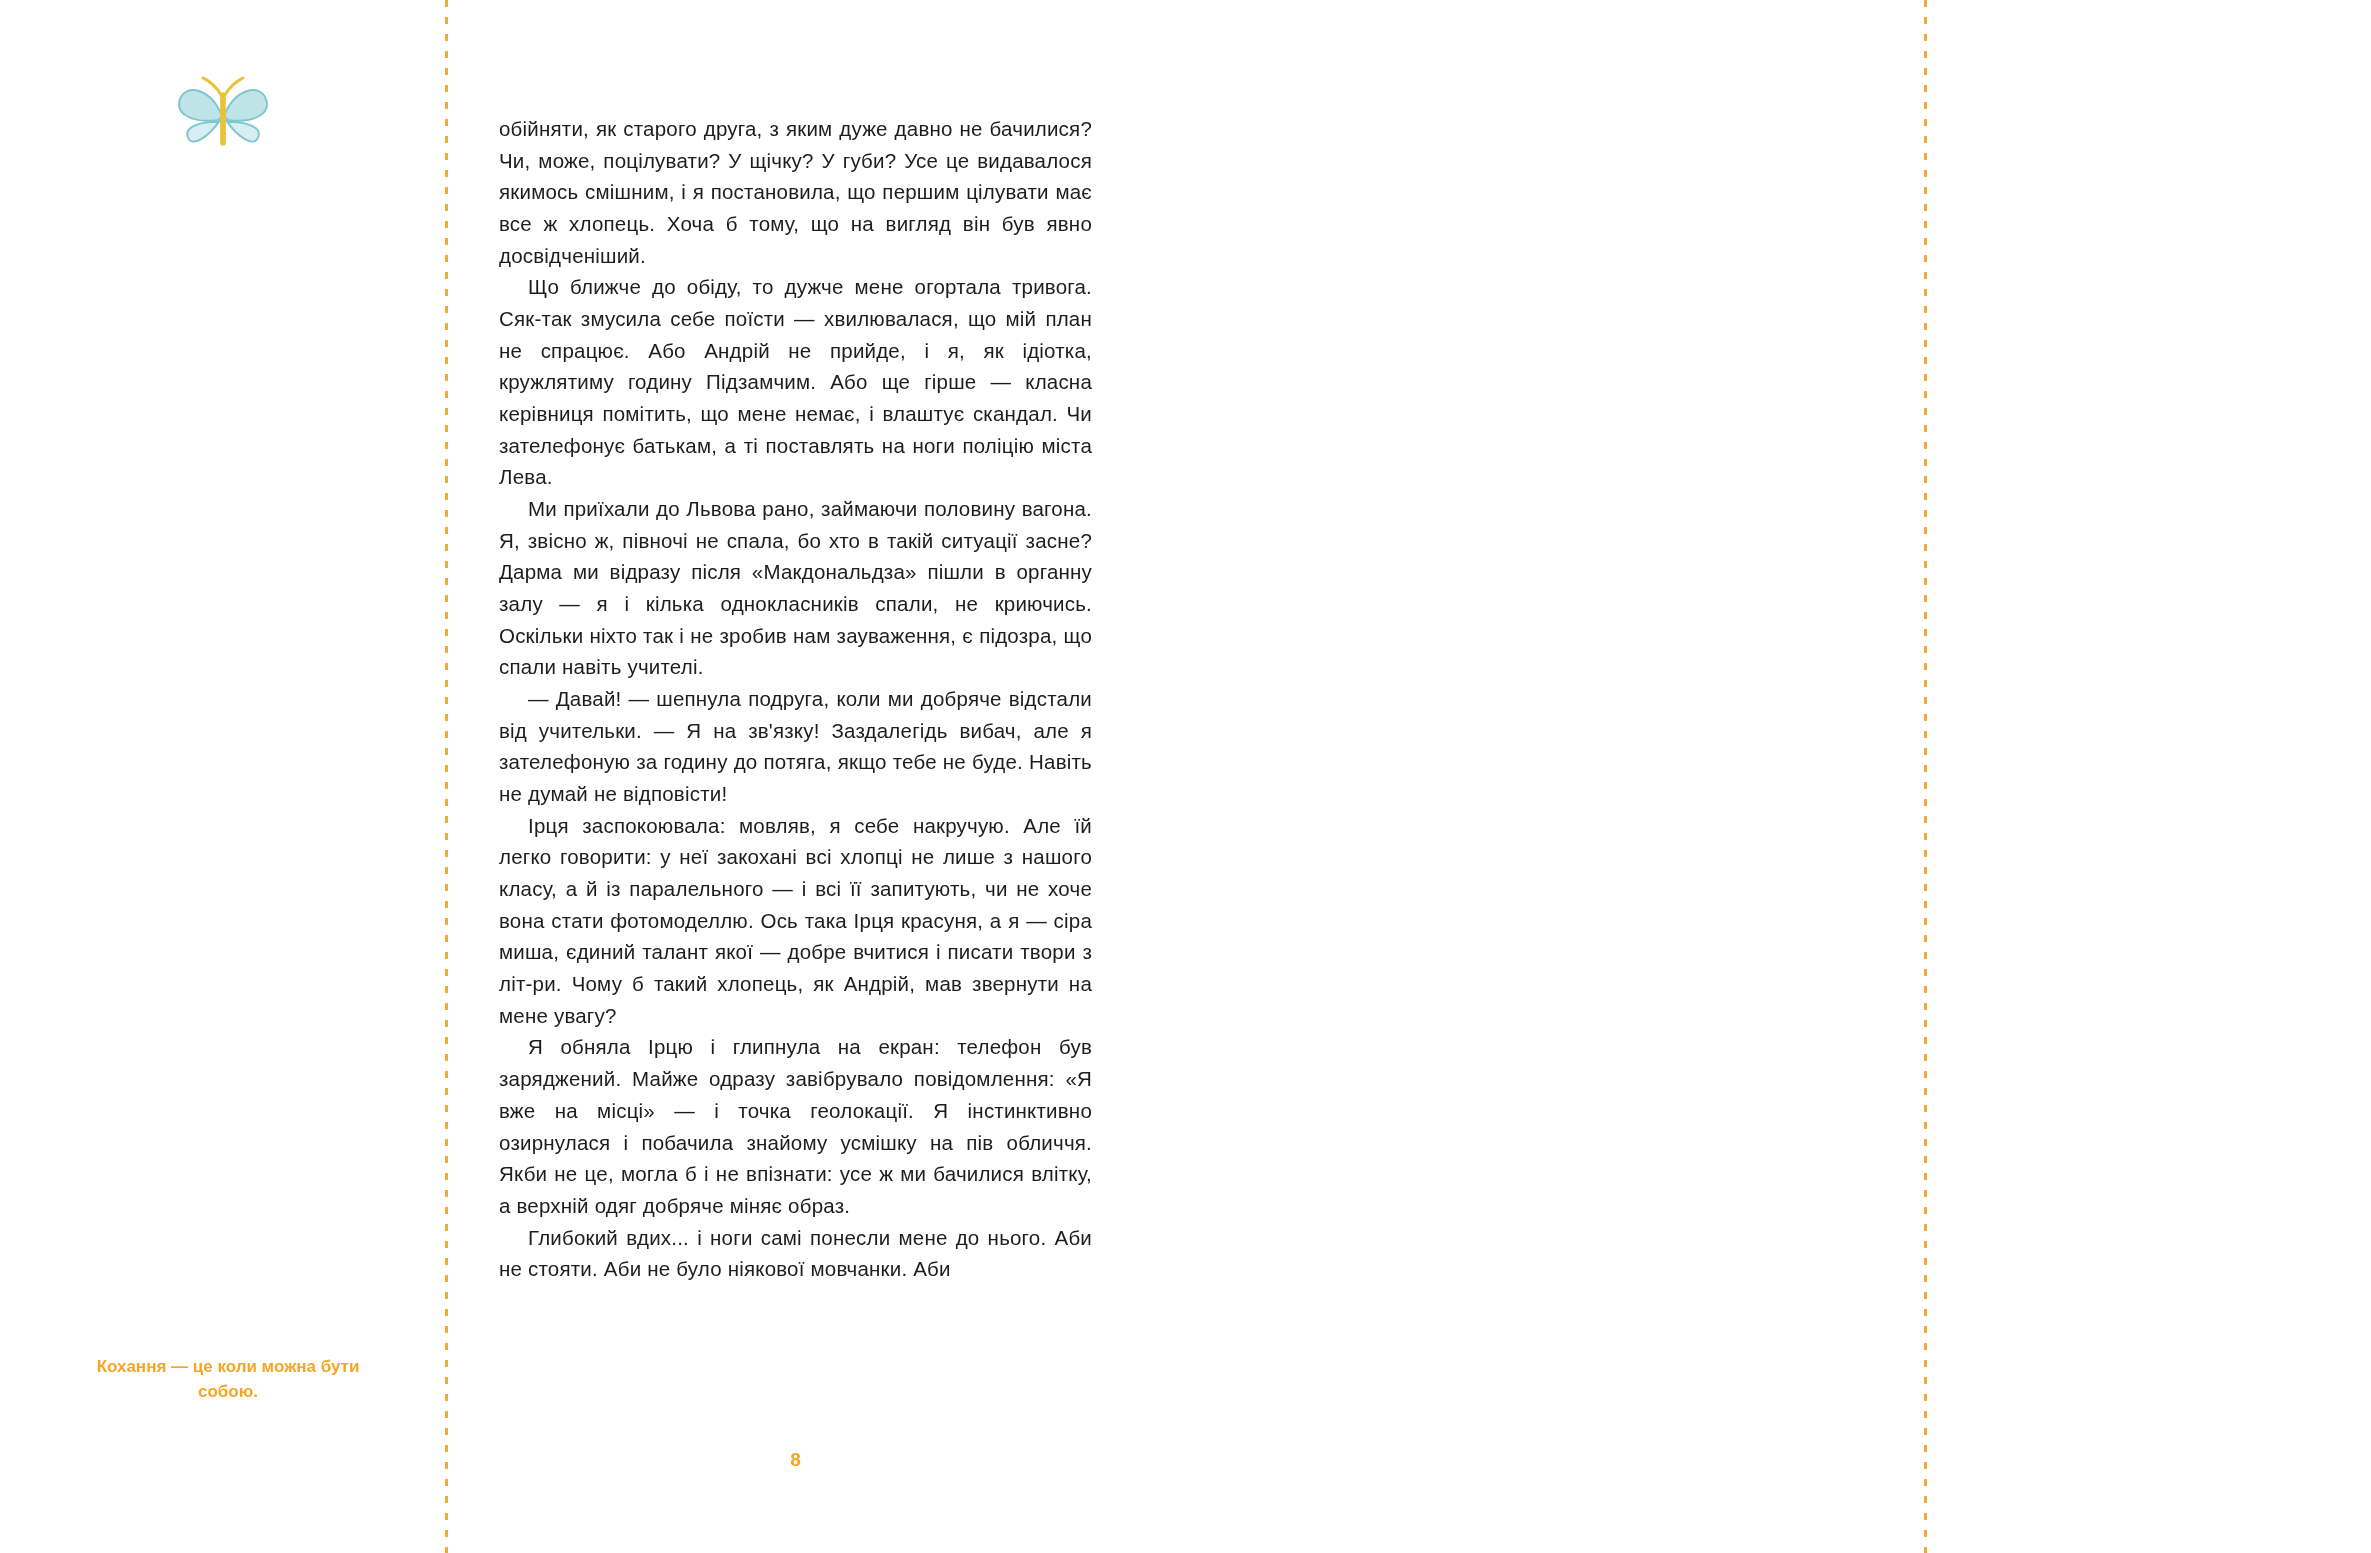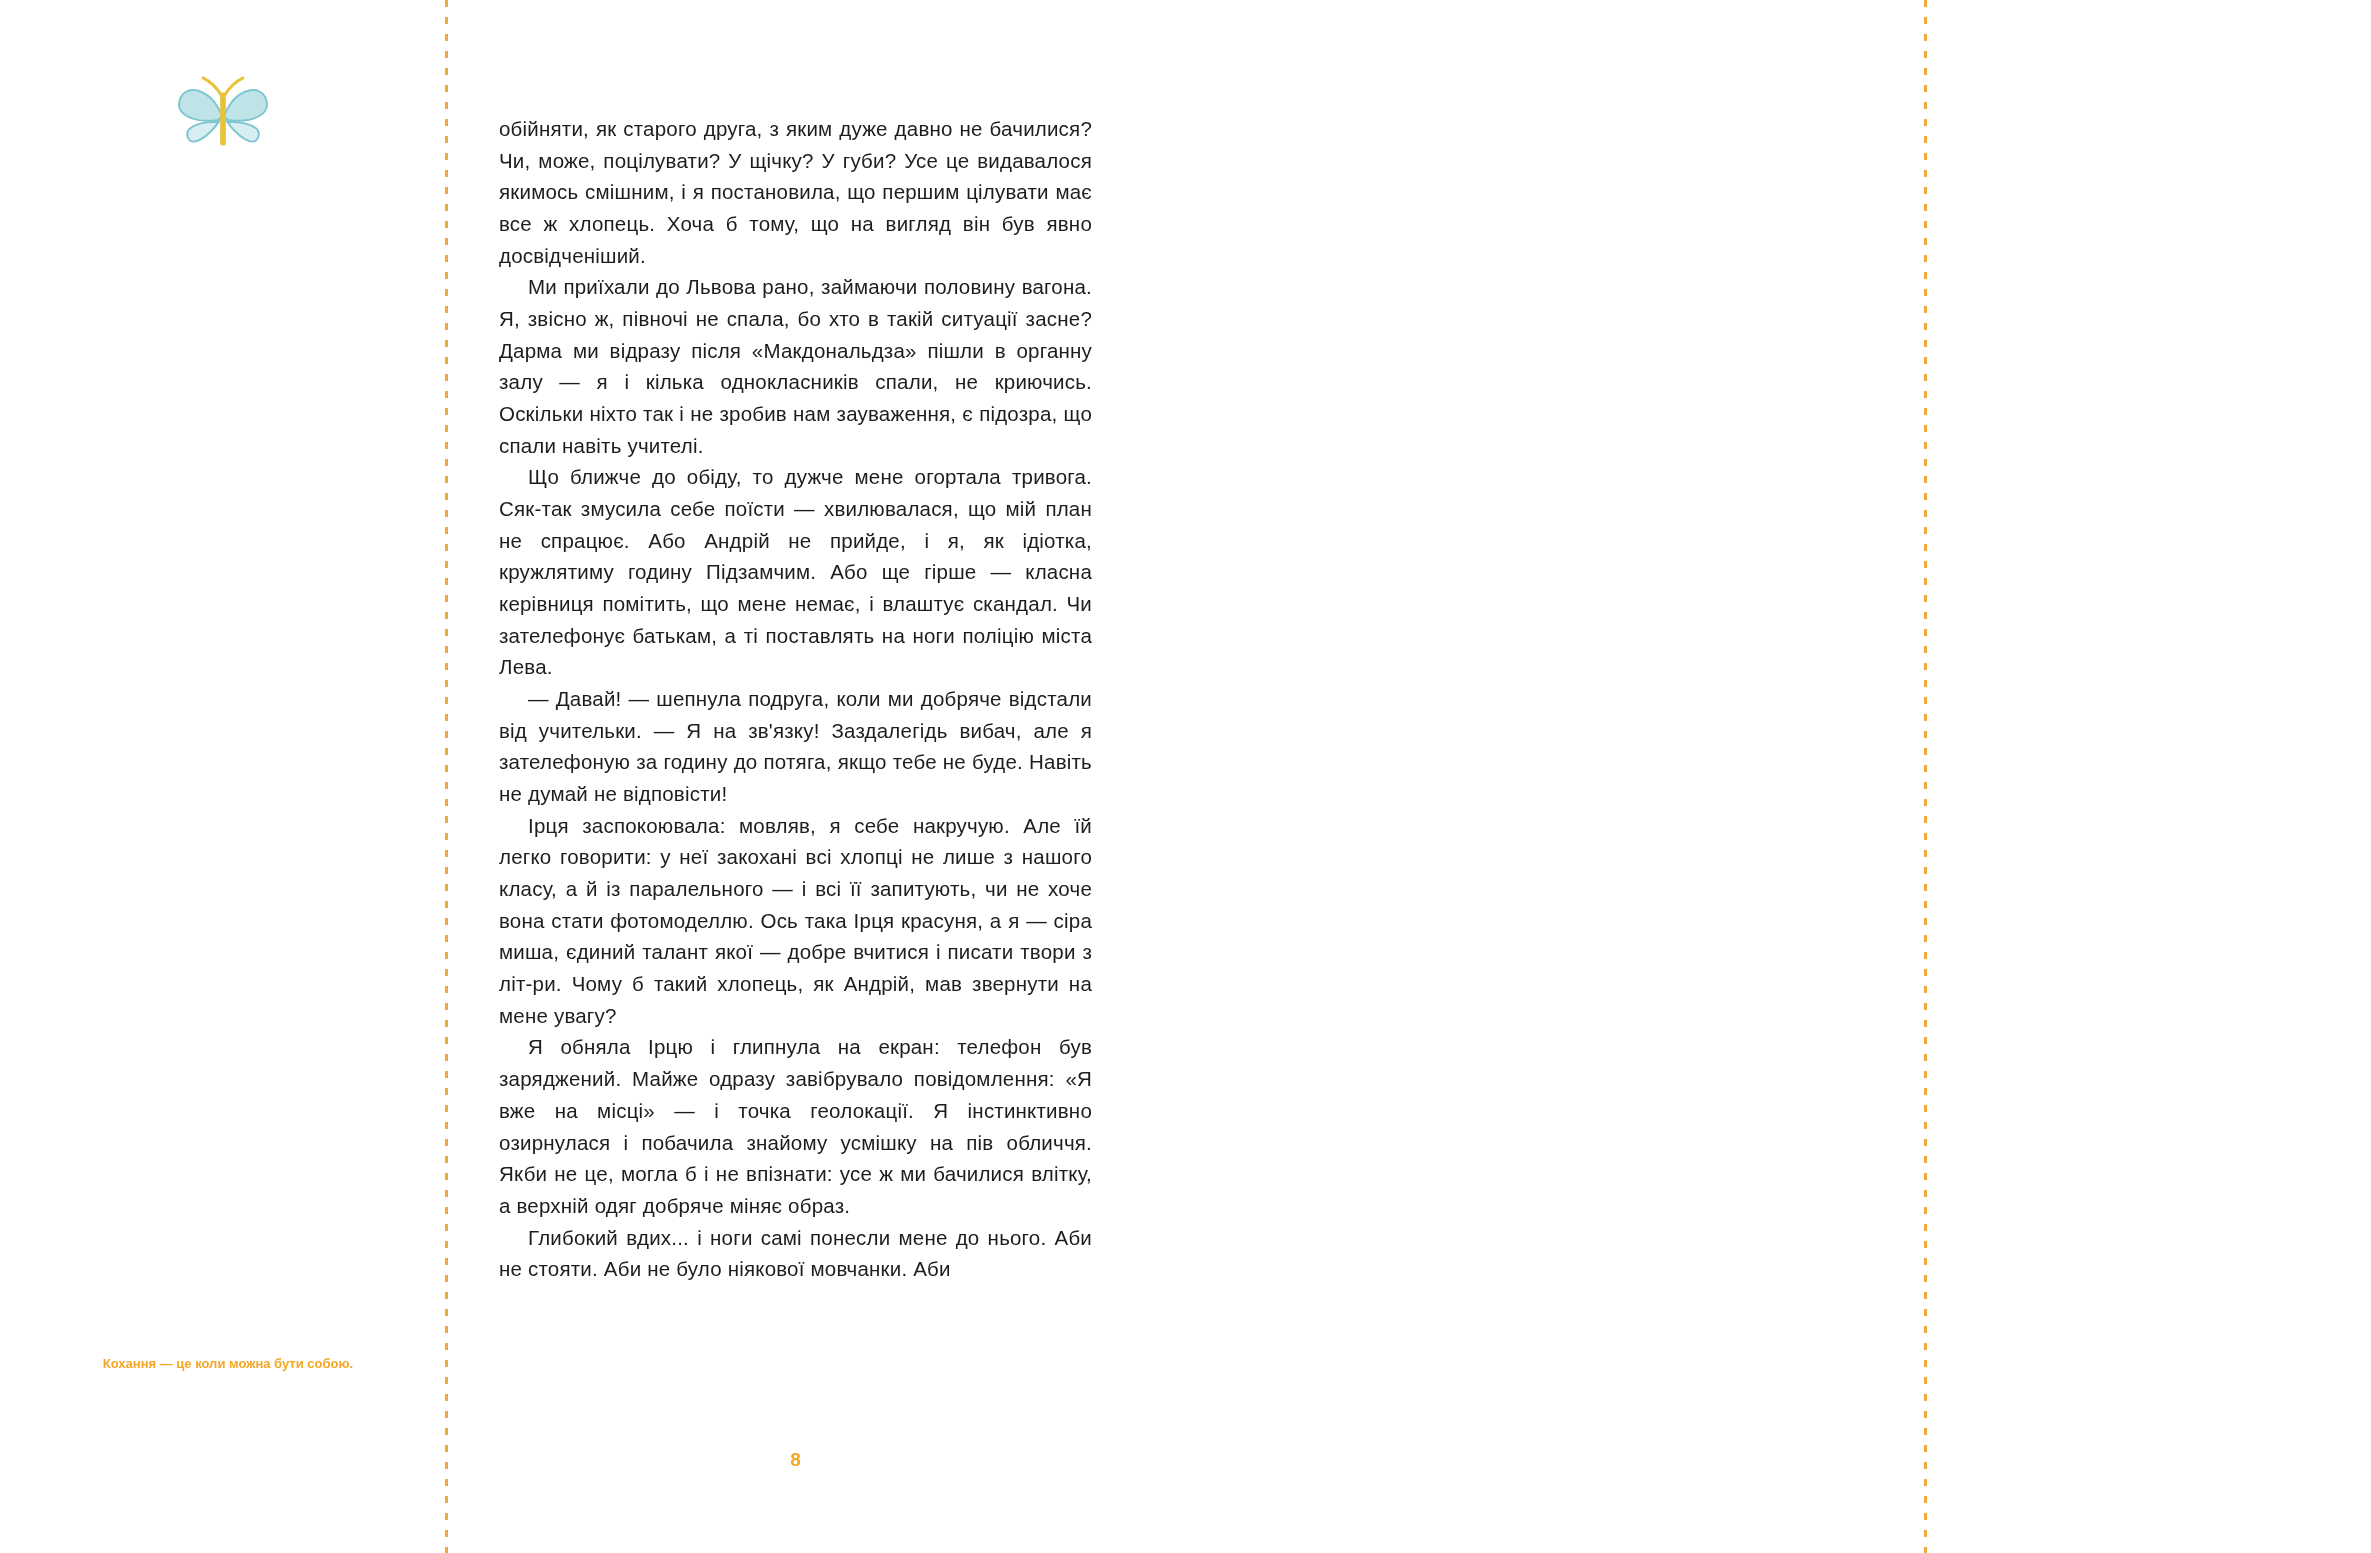--- a/index.html
+++ b/index.html
@@ -60,21 +60,21 @@
     width: 124px;
     height: 124px;
   }
   .deco.butterfly { left: 161px; top: 55px; }
 
   .quote {
     position: absolute;
     width: 296px;
     text-align: center;
     color: #f5a623;
-    font-size: 13px;
+    font-size: 17px;
     line-height: 1.45;
     font-weight: 700;
   }
   .quote.left  { left: 80px;  top: 1355px; }
 
   .text-col {
     position: absolute;
     top: 113px;
     width: 593px;
   }
@@ -124,22 +124,22 @@
           <path d="M68 68 C80 86, 98 98, 102 86 C106 74, 86 70, 70 70 Z" fill="#d7eff2" stroke="#7fc6cf" stroke-width="2"></path>
           <path d="M65 42 L65 92" stroke="#e8c33a" stroke-width="6" stroke-linecap="round"></path>
           <path d="M63 42 C56 30, 48 26, 44 24" stroke="#e8c33a" stroke-width="3" fill="none" stroke-linecap="round"></path>
           <path d="M67 42 C74 30, 82 26, 86 24" stroke="#e8c33a" stroke-width="3" fill="none" stroke-linecap="round"></path>
         </g>
       </svg>
     </div>
 
     <div class="text-col">
       <p>обійняти, як старого друга, з яким дуже давно не бачилися? Чи, може, поцілувати? У щічку? У губи? Усе це видавалося якимось смішним, і я постановила, що першим цілувати має все ж хлопець. Хоча б тому, що на вигляд він був явно досвідченіший.</p>
+      <p class="indent">Що ближче до обіду, то дужче мене огортала тривога. Сяк-так змусила себе поїсти — хвилювалася, що мій план не спрацює. Або Андрій не прийде, і я, як ідіотка, кружлятиму годину Підзамчим. Або ще гірше — класна керівниця помітить, що мене немає, і влаштує скандал. Чи зателефонує батькам, а ті поставлять на ноги поліцію міста Лева.</p>
       <p class="indent">Ми приїхали до Львова рано, займаючи половину вагона. Я, звісно ж, півночі не спала, бо хто в такій ситуації засне? Дарма ми відразу після «Макдональдза» пішли в органну залу — я і кілька однокласників спали, не криючись. Оскільки ніхто так і не зробив нам зауваження, є підозра, що спали навіть учителі.</p>
-      <p class="indent">Що ближче до обіду, то дужче мене огортала тривога. Сяк-так змусила себе поїсти — хвилювалася, що мій план не спрацює. Або Андрій не прийде, і я, як ідіотка, кружлятиму годину Підзамчим. Або ще гірше — класна керівниця помітить, що мене немає, і влаштує скандал. Чи зателефонує батькам, а ті поставлять на ноги поліцію міста Лева.</p>
       <p class="indent">— Давай! — шепнула подруга, коли ми добряче відстали від учительки. — Я на зв'язку! Заздалегідь вибач, але я зателефоную за годину до потяга, якщо тебе не буде. Навіть не думай не відповісти!</p>
       <p class="indent">Ірця заспокоювала: мовляв, я себе накручую. Але їй легко говорити: у неї закохані всі хлопці не лише з нашого класу, а й із паралельного — і всі її запитують, чи не хоче вона стати фотомоделлю. Ось така Ірця красуня, а я — сіра миша, єдиний талант якої — добре вчитися і писати твори з літ-ри. Чому б такий хлопець, як Андрій, мав звернути на мене увагу?</p>
       <p class="indent">Я обняла Ірцю і глипнула на екран: телефон був заряджений. Майже одразу завібрувало повідомлення: «Я вже на місці» — і точка геолокації. Я інстинктивно озирнулася і побачила знайому усмішку на пів обличчя. Якби не це, могла б і не впізнати: усе ж ми бачилися влітку, а верхній одяг добряче міняє образ.</p>
       <p class="indent">Глибокий вдих... і ноги самі понесли мене до нього. Аби не стояти. Аби не було ніякової мовчанки. Аби</p>
     </div>
 
     <div class="quote left">Кохання — це коли можна бути собою.</div>
     <div class="folio">8</div>
   </div>
 

